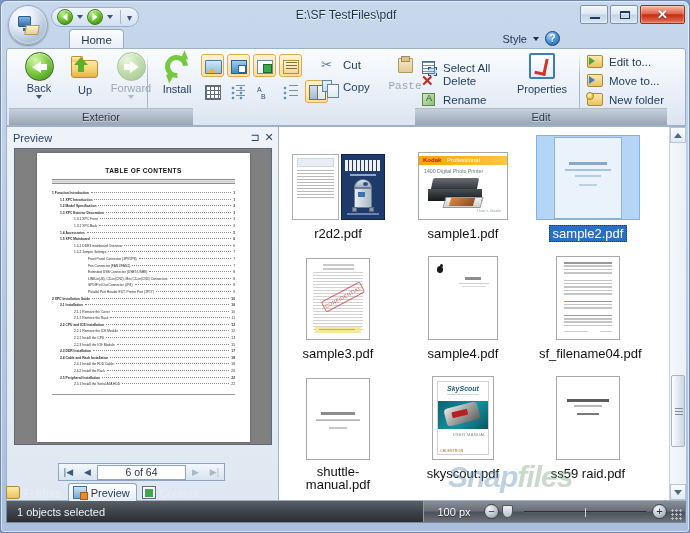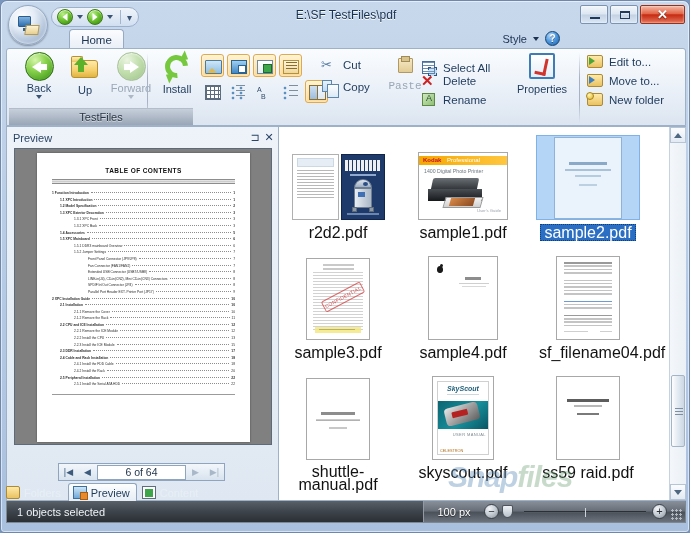--- a/index.html
+++ b/index.html
@@ -569,21 +569,21 @@
     position: absolute;
     width: 104px;
     text-align: center;
   }
   .thumb {
     height: 85px;
     display: flex; align-items: flex-end; justify-content: center;
     margin-bottom: 4px;
   }
   .tname {
-    font-size: 16px;
+    font-size: 13px;
     color: #111;
     line-height: 13px;
     display: inline-block;
     padding: 1px 3px;
   }
   .tile.selected .tname {
     background: #2b6fc4;
     color: #fff;
     border: 1px dotted #0c3f80;
   }
@@ -885,21 +885,21 @@
           <div class="glyph">
             <div class="refresh">
                 <div class="ring"></div>
                 <div class="tip1"></div>
                 <div class="tip2"></div>
               </div>
           </div>
           <div class="lbl">Install</div>
         </div>
       </div>
-      <div class="rgroup-label">TestFiles</div>
+      <div class="rgroup-label">Exterior</div>
     </div>
 
     <div class="rgroup" style="left:188px; width:118px;">
       <div class="rgroup-body">
         <div class="viewbar-top">
           <div class="vbtn sel">
               <div class="vico">
                 <div class="ic-pic"></div>
               </div>
             </div>
@@ -1012,20 +1012,21 @@
             </div>
           <span>Move to...</span>
         </div>
         <div class="sbtn" style="left:172px; top:41px;">
           <div class="sico">
               <div class="newf-ico"></div>
             </div>
           <span>New folder</span>
         </div>
       </div>
+      <div class="rgroup-label" style="width:252px;">Edit</div>
     </div>
   </div>
 
   <div class="content">
 
     <div class="preview-panel">
       <div class="preview-head">
         <div class="ph-title">Preview</div>
         <div class="ph-pin">⊐</div>
         <div class="ph-close">✕</div>

